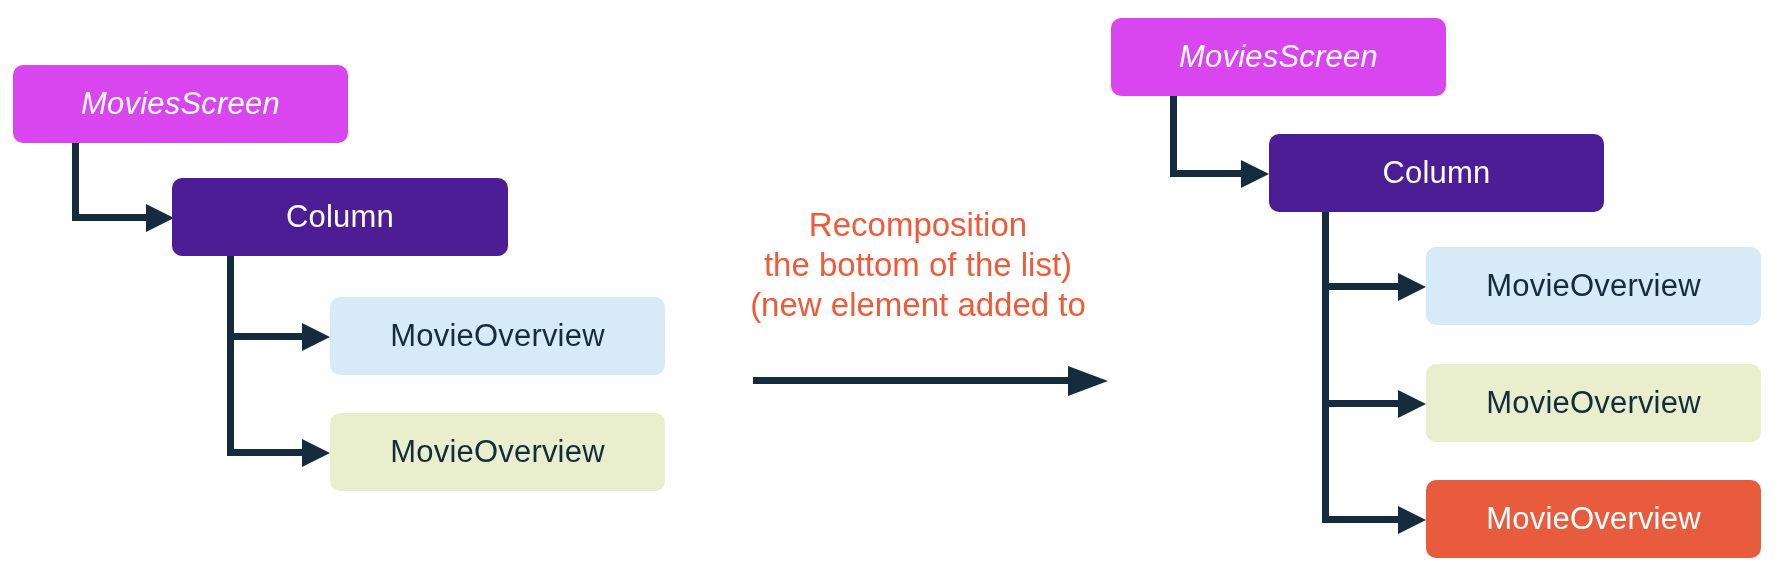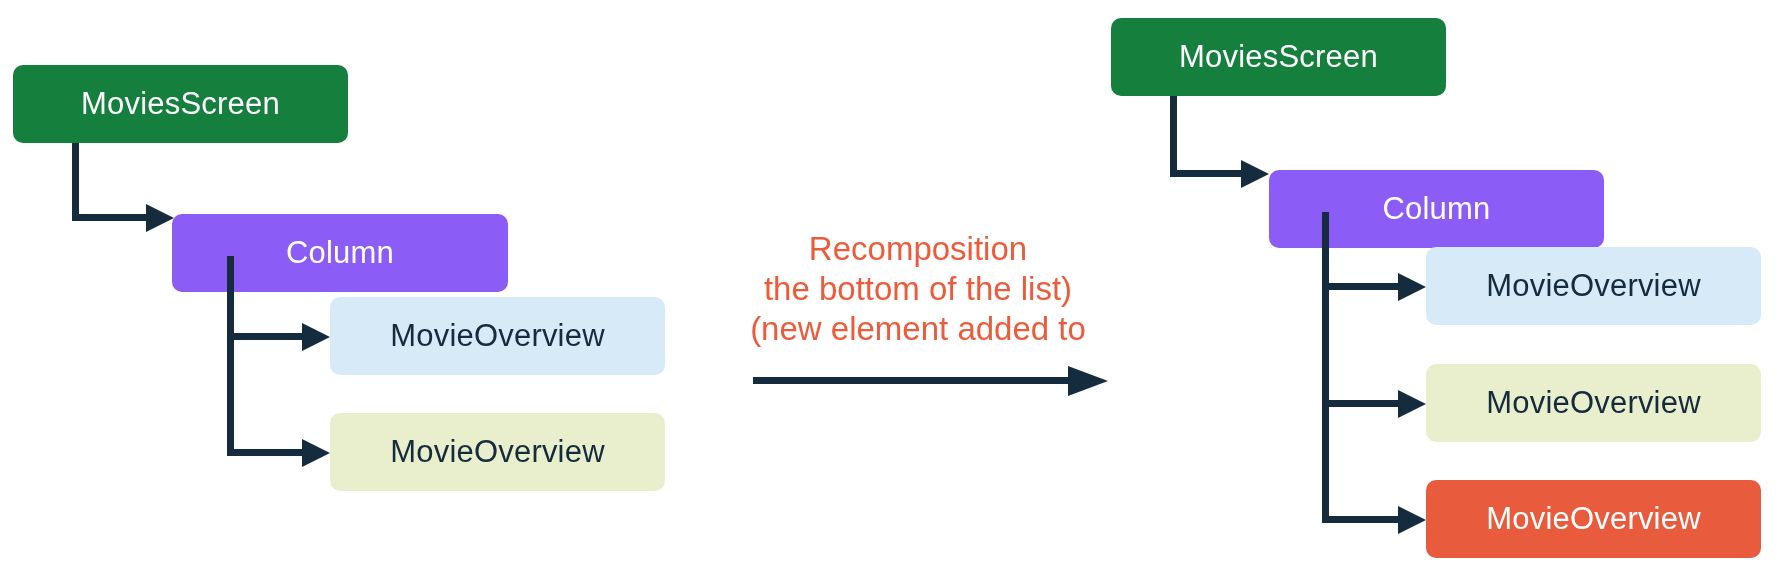--- a/index.html
+++ b/index.html
@@ -12,38 +12,38 @@
   }
   .node{
     position:absolute;
     width:335px;height:78px;
     border-radius:10px;
     display:flex;align-items:center;justify-content:center;
     font-size:31px;
     letter-spacing:0.2px;
     white-space:nowrap;
   }
-  .node-green{background:#15803d;color:#ffffff;}
-  .node-blue{background:#8b5cf6;color:#ffffff;margin-top:36px;}
+  .node-green{background:#d946ef;color:#ffffff;font-style:italic;}
+  .node-blue{background:#4c1d95;color:#ffffff;}
   .node-lightblue{background:#D6EAF8;color:#142C3E;}
   .node-paleyellow{background:#E9EFCC;color:#142C3E;}
   .node-orange{background:#E85C3D;color:#ffffff;}
   .vline,.hline{position:absolute;background:#142C3E;}
   .arrowhead{
     position:absolute;width:0;height:0;
     border-top:14px solid transparent;
     border-bottom:14px solid transparent;
     border-left:28px solid #142C3E;
   }
   .annotation{
     position:absolute;
     left:700px;top:205px;width:436px;
     text-align:center;
     color:#ED5B3B;
-    font-size:33px;line-height:40px;margin-top:24px;
+    font-size:33px;line-height:40px;
   }
   .annotation span{display:block;}
   .main-arrow-head{
     position:absolute;width:0;height:0;
     border-top:15px solid transparent;
     border-bottom:15px solid transparent;
     border-left:40px solid #142C3E;
   }
 </style>
 </head>

